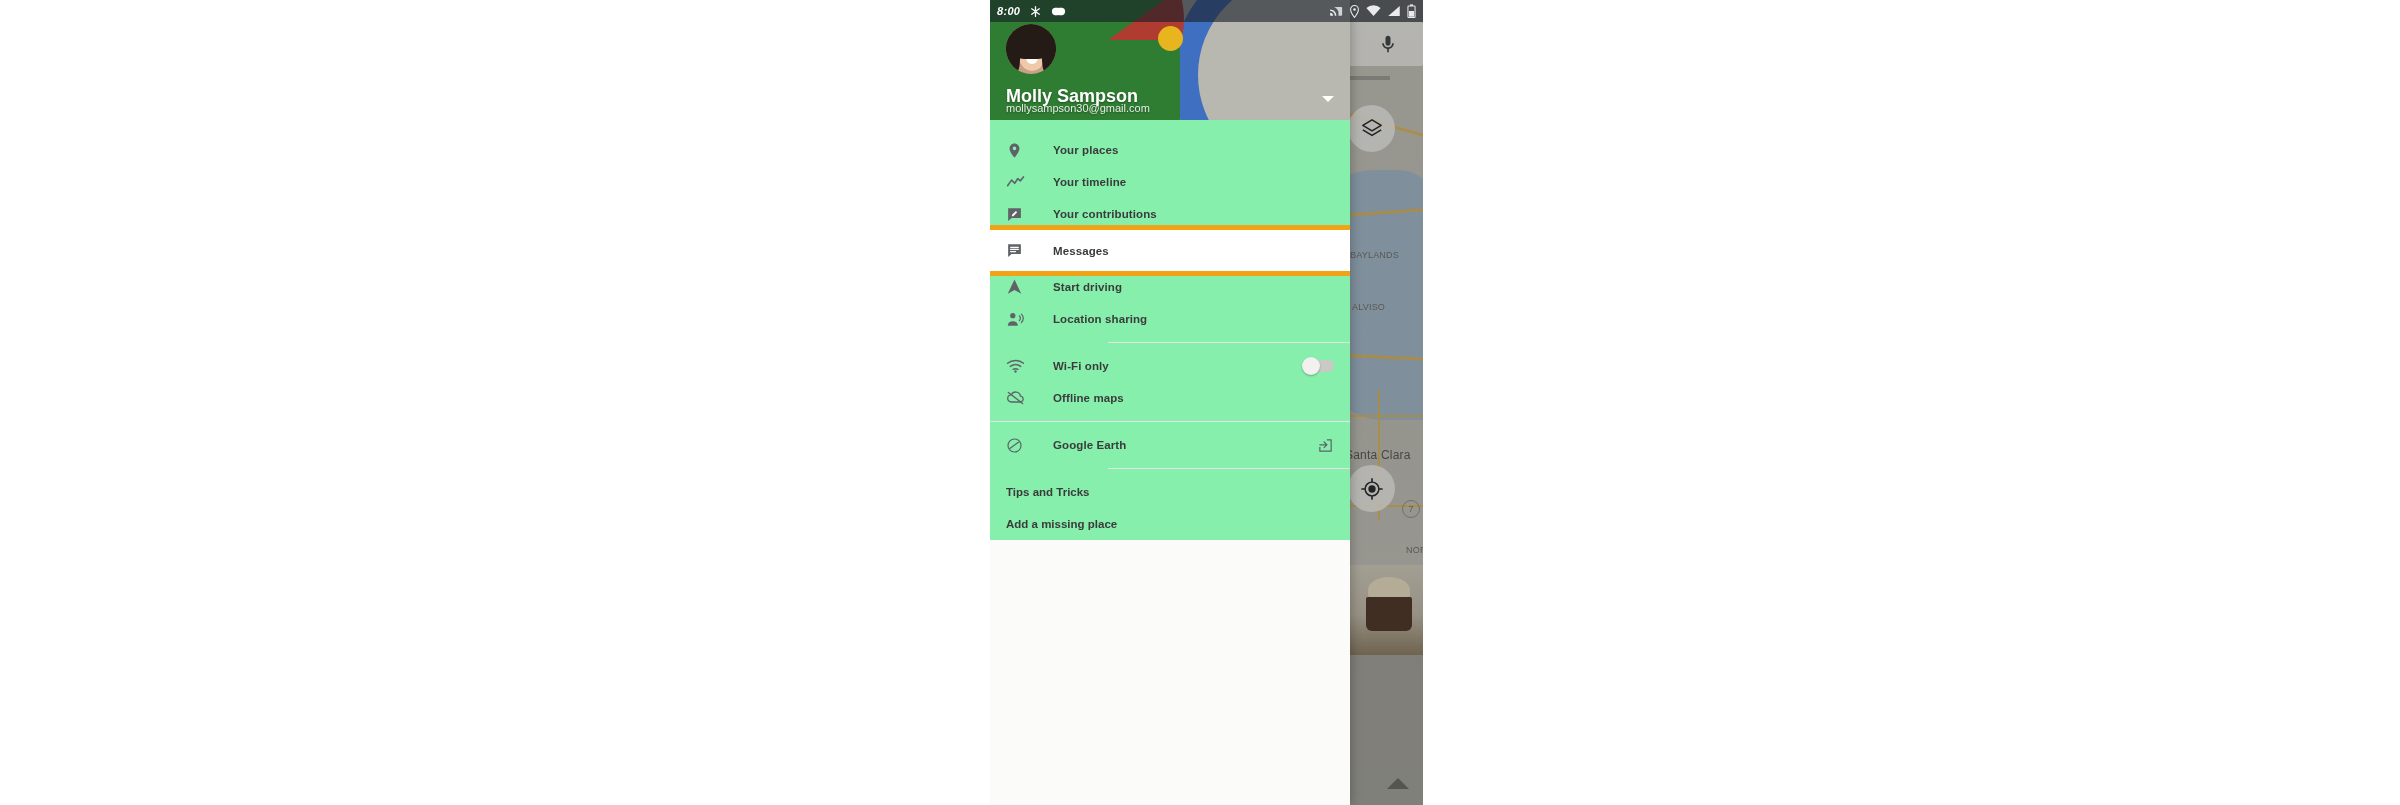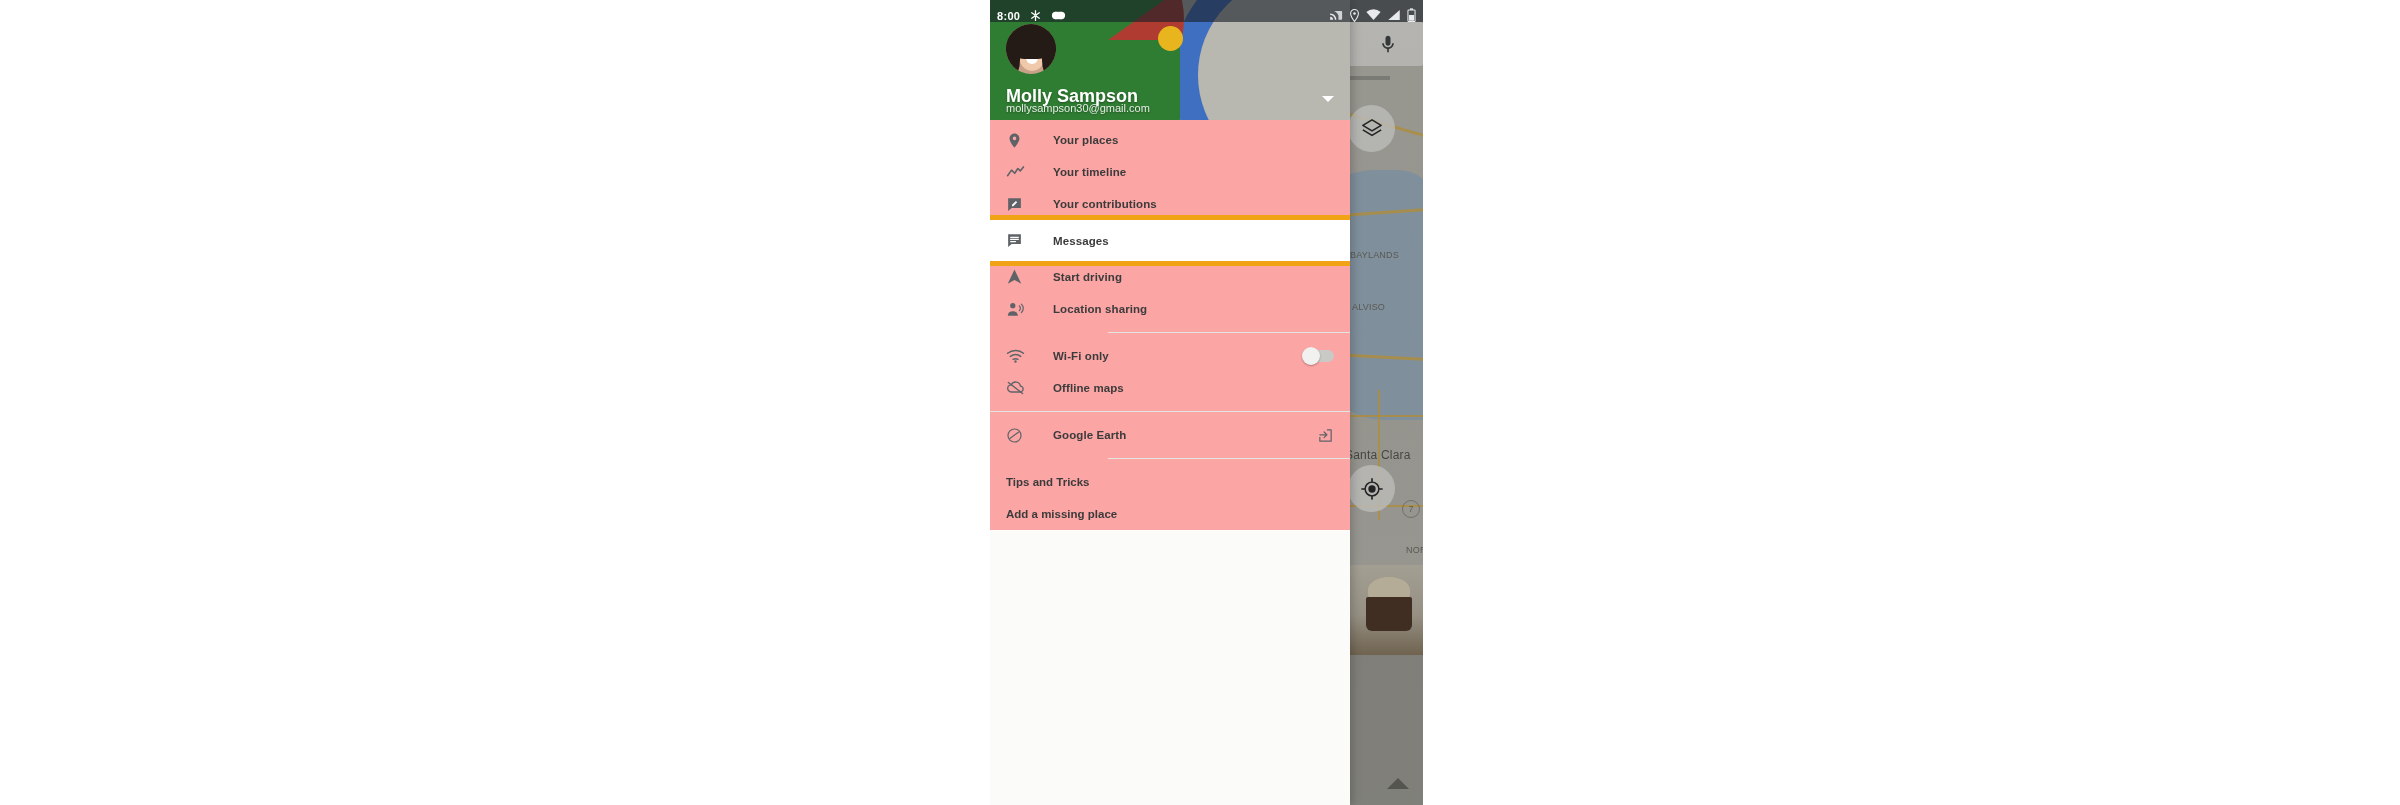--- a/index.html
+++ b/index.html
@@ -172,23 +172,24 @@
   .scrim {
     position: absolute; inset: 0;
     background: rgba(40,40,36,.30);
   }
 
   
   .statusbar {
     position: absolute; left: 0; top: 0;
     width: 433px; height: 22px;
     background: rgba(25,30,38,.62);
-    display: flex; align-items: flex-end;
+    display: flex; align-items: center;
     padding: 0 7px;
     z-index: 40;
+    font-style: italic;
   }
   .sb-left { display: flex; align-items: center; gap: 9px; }
   .sb-time {
     color: #ffffff; font-size: 11px; font-weight: bold;
     letter-spacing: .3px;
   }
   .sb-right {
     margin-left: auto;
     display: flex; align-items: center; gap: 6px;
   }
@@ -304,22 +305,22 @@
     width: 0; height: 0;
     border-left: 6px solid transparent;
     border-right: 6px solid transparent;
     border-top: 6px solid #ffffff;
     z-index: 4;
   }
 
   
   .menu {
     position: relative;
-    padding-top: 4px;
-    background: #fca5a5;
+    padding-top: 14px;
+    background: #86efac;
   }
   .menu-item {
     position: relative;
     height: 32px;
     display: flex; align-items: center;
     padding: 0 16px;
   }
   .mi-icon {
     width: 36px;
     display: flex; align-items: center; justify-content: flex-start;

